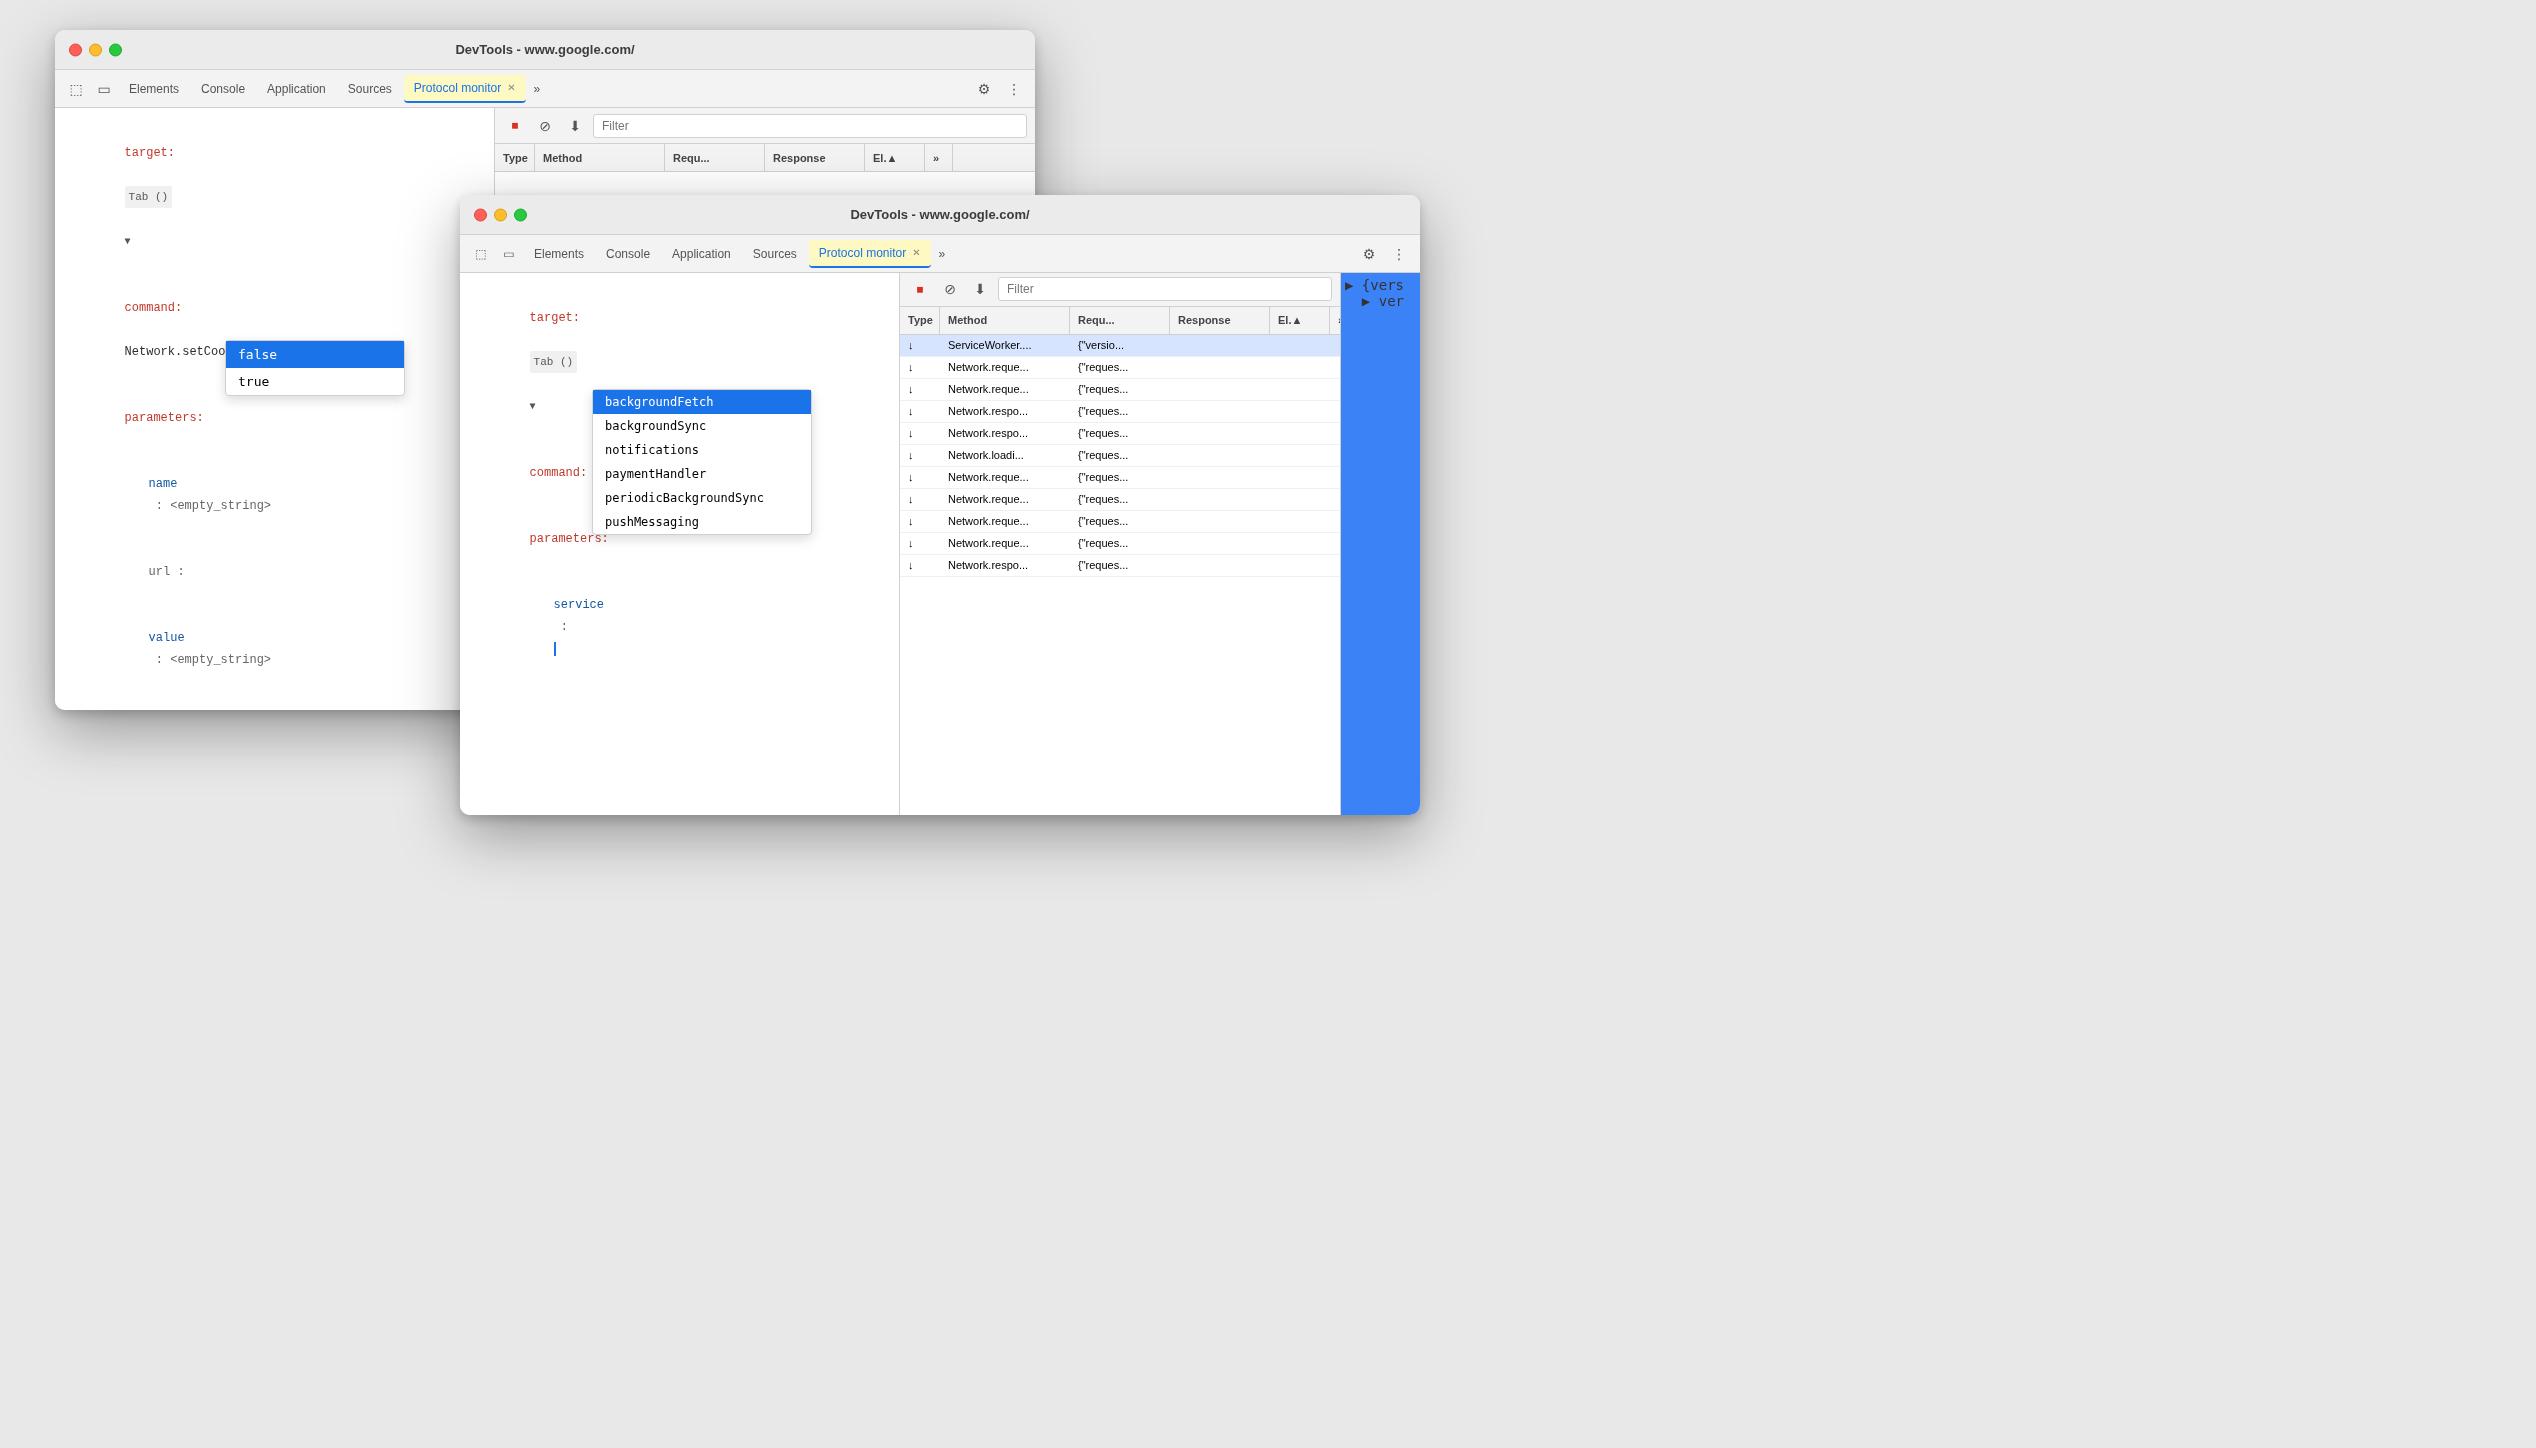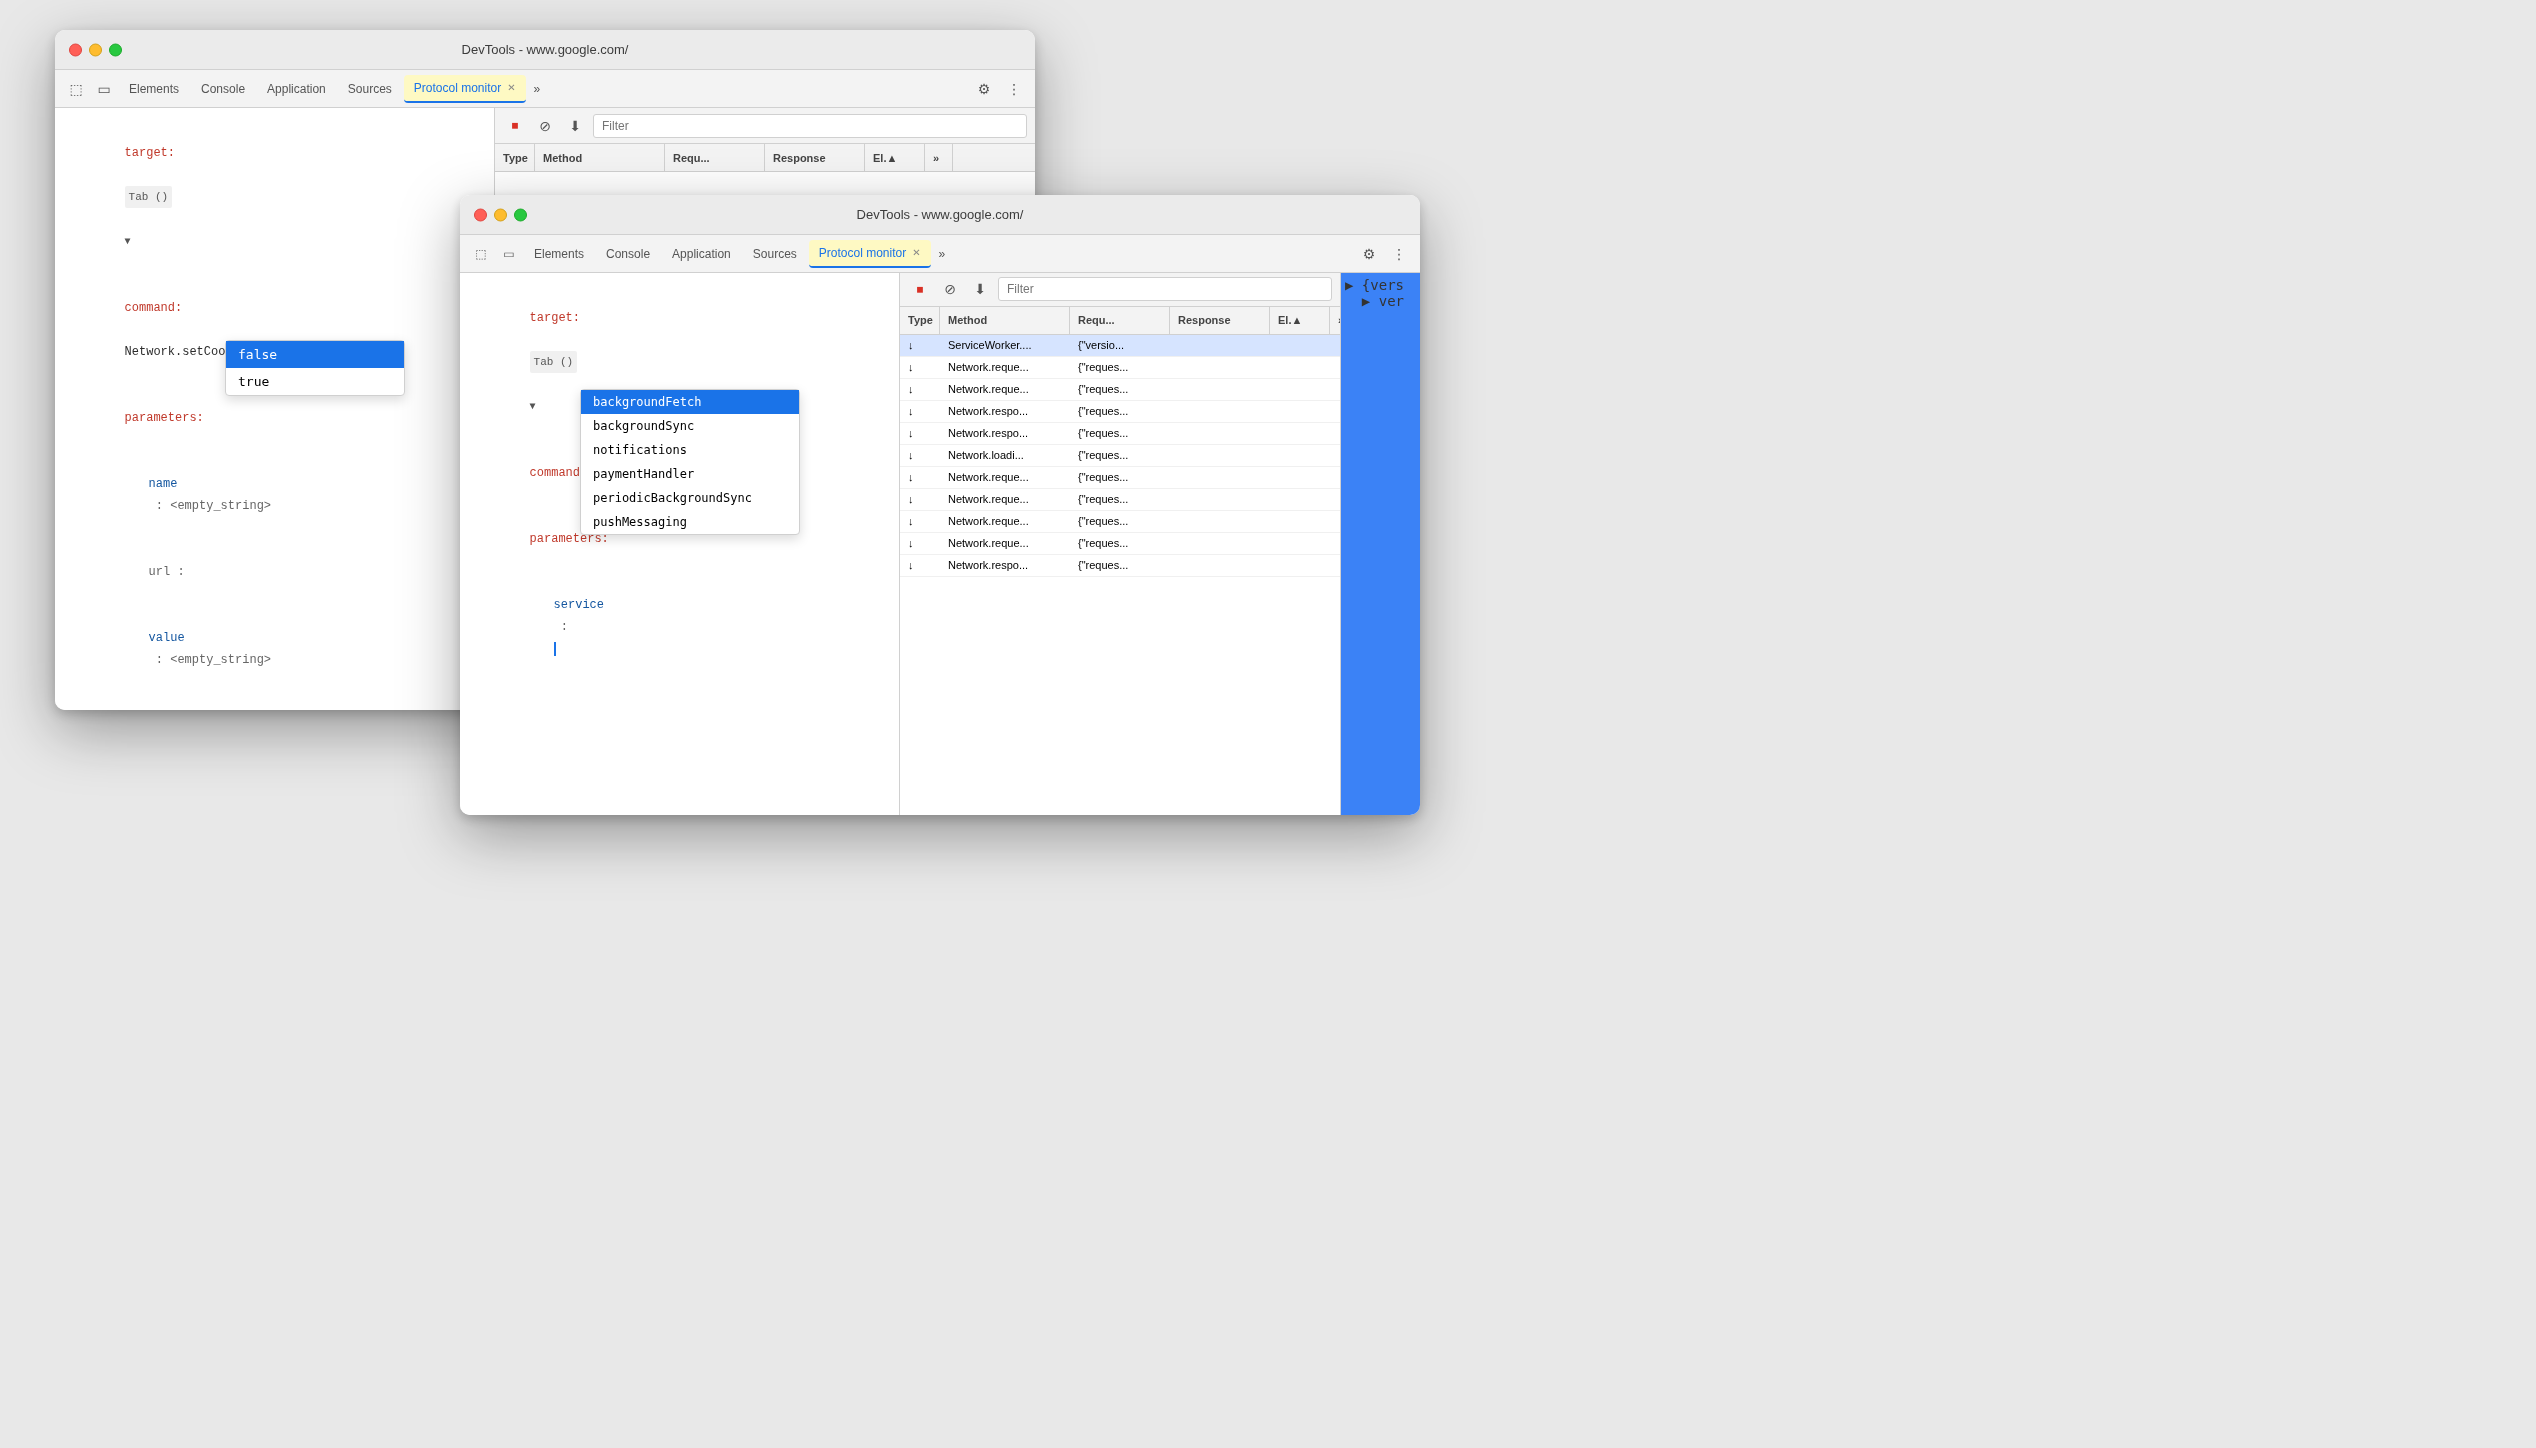--- a/index.html
+++ b/index.html
@@ -64,21 +64,21 @@
     }
     .tl-red { background: #ff5f57; border: 1px solid #e0443e; }
     .tl-yellow { background: #febc2e; border: 1px solid #d4a017; }
     .tl-green { background: #28c840; border: 1px solid #1aab29; }
 
     .window-title {
       flex: 1;
       text-align: center;
       font-size: 13px;
       color: #3c3c3c;
-      font-weight: 400;
+      font-weight: 700;
     }
 
     
     .tab-bar {
       height: 38px;
       background: #f3f3f3;
       display: flex;
       align-items: center;
       padding: 0 8px;
       border-bottom: 1px solid #d0d0d0;
@@ -482,21 +482,21 @@
       </div>
       <div class="code-line">
         <span class="key-red">parameters:</span>
       </div>
       <div class="code-line" style="padding-left:24px">
         <span class="key-blue">service</span>
         <span class="val-gray"> : </span>
         <span class="cursor-blink"></span>
       </div>
 
-      <div class="autocomplete-dropdown" style="left:120px; top:116px">
+      <div class="autocomplete-dropdown" style="left:132px; top:116px">
         <div class="autocomplete-item selected">backgroundFetch</div>
         <div class="autocomplete-item">backgroundSync</div>
         <div class="autocomplete-item">notifications</div>
         <div class="autocomplete-item">paymentHandler</div>
         <div class="autocomplete-item">periodicBackgroundSync</div>
         <div class="autocomplete-item">pushMessaging</div>
       </div>
     </div>
 
     <div class="right-panel">

